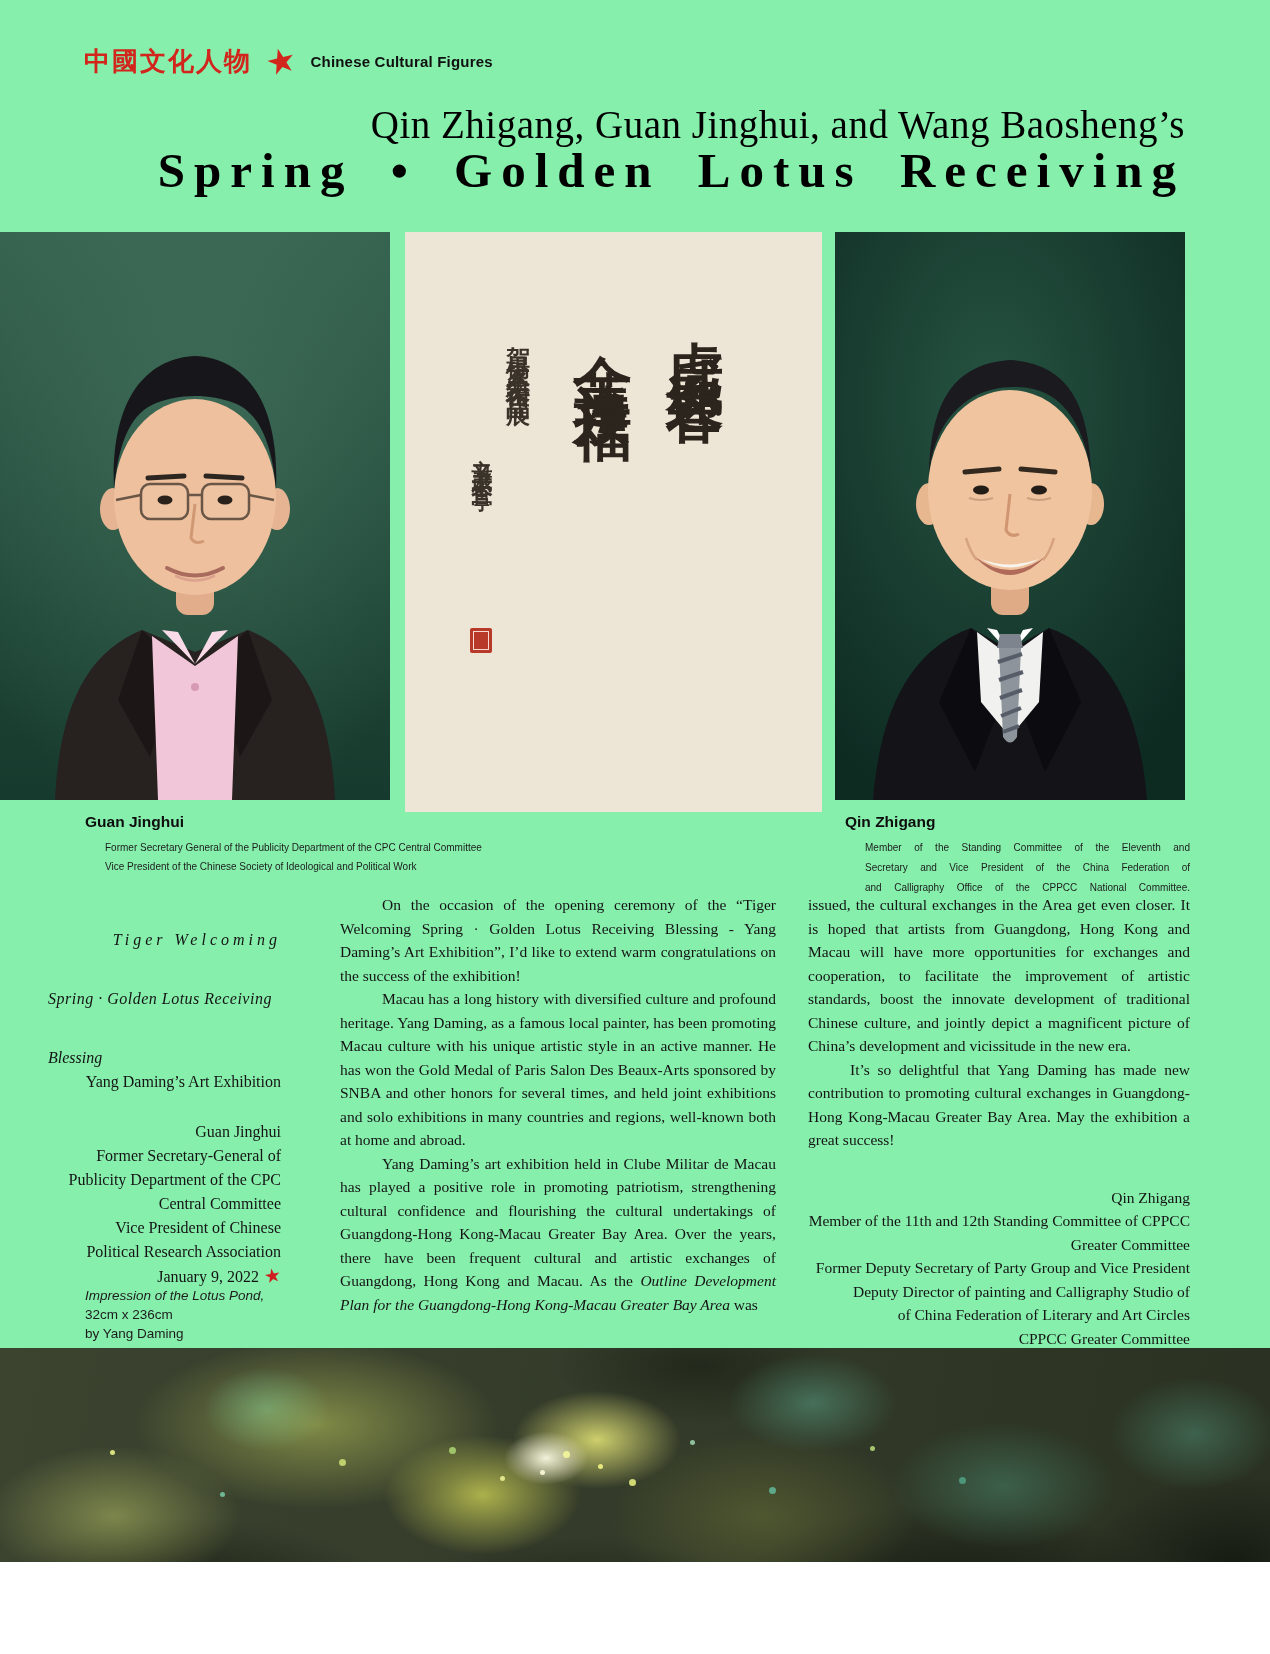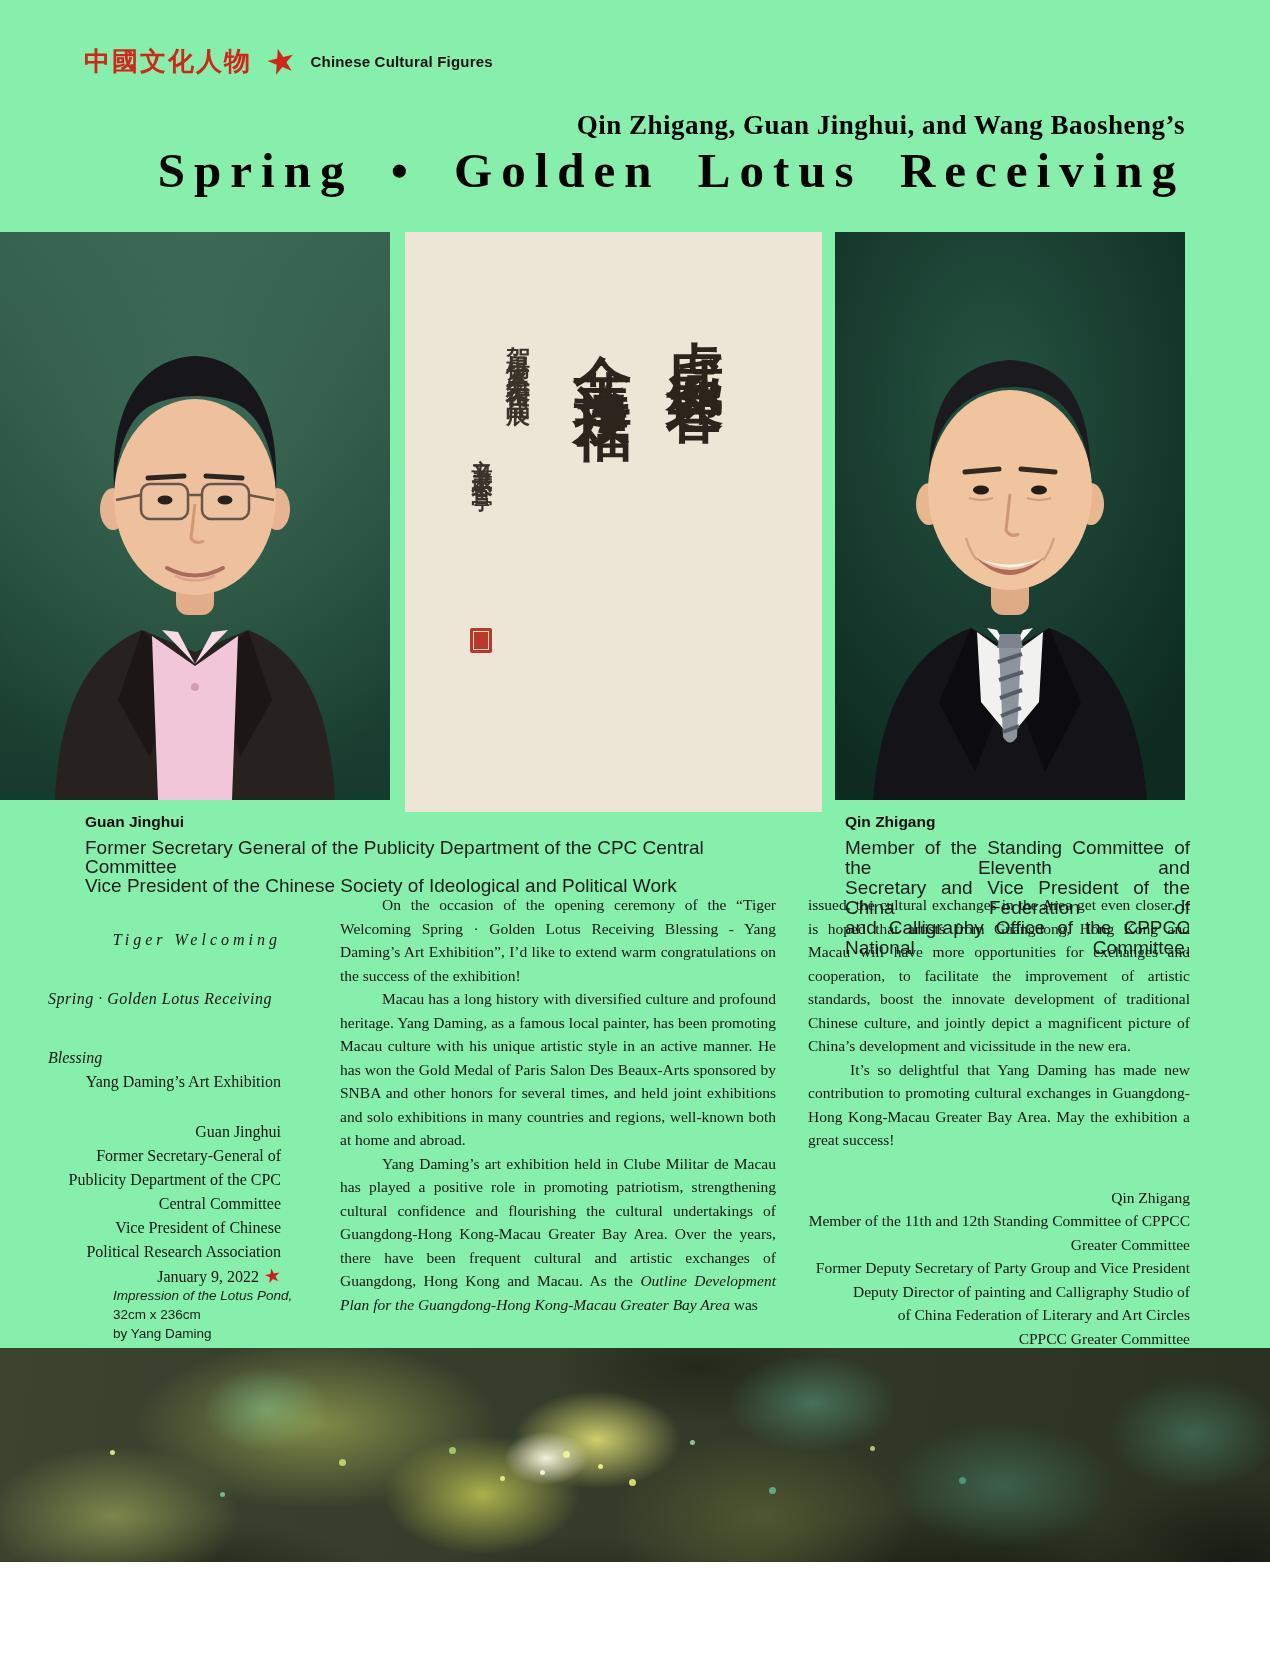--- a/index.html
+++ b/index.html
@@ -7,21 +7,21 @@
         font-family:"Liberation Serif",serif;color:#1a1a1a;}
 
   
   .masthead{position:absolute;left:84px;top:44px;display:flex;align-items:center;gap:8px;}
   .logo-cn{color:#d2251c;font-weight:bold;font-size:26px;letter-spacing:2px;font-family:"DejaVu Sans",sans-serif;}
   .logo-star{color:#d2251c;font-size:34px;line-height:1;display:inline-block;transform:rotate(-14deg);margin:0 6px;}
   .logo-en{color:#101010;font-family:"Liberation Sans",sans-serif;font-weight:bold;font-size:15px;letter-spacing:0.2px;}
 
   
   .title{position:absolute;right:85px;top:102px;text-align:right;color:#000;}
-  .title .l1{font-size:27px;font-weight:bold;letter-spacing:0.5px;line-height:46px;}
+  .title .l1{font-size:39px;font-weight:normal;letter-spacing:0.5px;line-height:46px;}
   .title .l2{font-size:49px;font-weight:bold;letter-spacing:9px;word-spacing:16px;line-height:46px;margin-top:0;}
 
   
   .photo{position:absolute;top:232px;height:568px;overflow:hidden;}
   .photo-left{left:0;width:390px;}
   .photo-right{left:835px;width:350px;}
   .photo svg{display:block;}
 
   .art-panel{position:absolute;left:405px;top:232px;width:417px;height:580px;background:#ede5d6;}
   .cal-col{position:absolute;writing-mode:vertical-rl;text-orientation:upright;color:#2b251d;
@@ -31,21 +31,21 @@
   .cal-dedication{right:288px;top:96px;font-size:24px;letter-spacing:7px;color:#3a332a;}
   .cal-date{right:326px;top:210px;font-size:21px;letter-spacing:6px;color:#3a332a;}
   .seal{position:absolute;right:330px;top:396px;width:22px;height:25px;background:#b8382a;border-radius:2px;}
   .seal::after{content:"";position:absolute;inset:3px;border:1px solid rgba(255,245,235,.85);}
 
   
   .caption{position:absolute;font-family:"Liberation Sans",sans-serif;color:#1c1c1c;}
   .caption-left{left:85px;top:813px;width:620px;}
   .caption-right{left:845px;top:813px;width:345px;}
   .cap-name{font-weight:bold;font-size:15.5px;margin-bottom:7px;color:#0d0d0d;}
-  .cap-line{font-size:19px;line-height:19px;}
+  .cap-line{font-size:10px;line-height:19px;margin-left:20px;}
   .caption-right .cap-line{text-align:justify;text-align-last:justify;line-height:20px;}
 
   
   .col{position:absolute;top:893px;font-size:15.5px;line-height:23.5px;color:#141414;}
   .col1{left:48px;width:233px;font-size:16px;line-height:24px;}
   .col2{left:340px;width:436px;text-align:justify;}
   .col3{left:808px;width:382px;text-align:justify;}
   .col p{margin:0;text-align:justify;}
   .col p.indent{text-indent:42px;}
   .ex-line{font-style:italic;margin-top:35px;}
@@ -55,21 +55,21 @@
   .sig{text-align:right;}
   .sig-left{margin-top:26px;}
   .sig-right{margin-top:34px;}
   .sig div{white-space:nowrap;}
   .date-line{text-align:right;white-space:nowrap;}
   .star{color:#cf1e1e;display:inline-block;transform:rotate(-10deg);font-size:19px;margin-left:5px;}
   .italic{font-style:italic;}
 
   
   .paint-caption{position:absolute;left:85px;top:1286px;font-family:"Liberation Sans",sans-serif;
-                 font-size:13.5px;line-height:19px;color:#1c1c1c;margin-left:28px;}
+                 font-size:13.5px;line-height:19px;color:#1c1c1c;}
   .paint-caption .t{font-style:italic;}
 
   
   .painting{position:absolute;left:0;top:1348px;width:1270px;height:306px;
     background:
       radial-gradient(ellipse 60px 38px at 43% 36%, rgba(250,248,226,.95), rgba(250,248,226,0) 70%),
       radial-gradient(ellipse 120px 70px at 47% 30%, rgba(233,233,120,.85), rgba(233,233,120,0) 70%),
       radial-gradient(ellipse 140px 85px at 38% 48%, rgba(222,226,90,.7), rgba(222,226,90,0) 70%),
       radial-gradient(ellipse 260px 120px at 25% 25%, rgba(200,212,96,.5), rgba(200,212,96,0) 70%),
       radial-gradient(ellipse 180px 100px at 9% 55%, rgba(205,216,110,.45), rgba(205,216,110,0) 70%),

